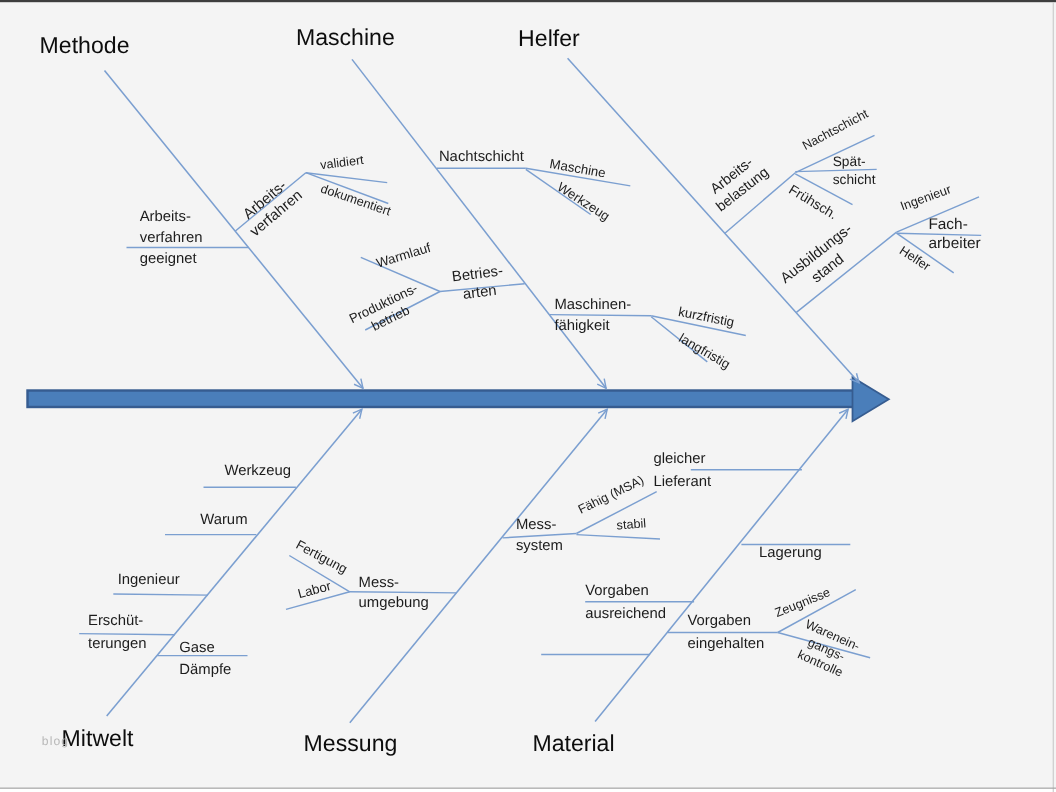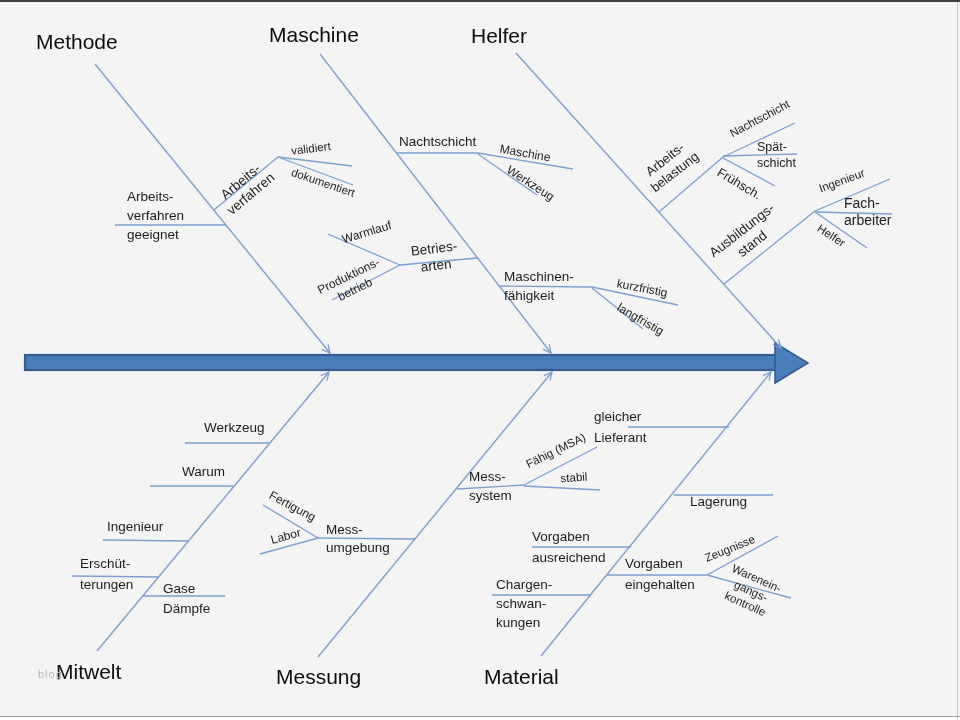--- a/index.html
+++ b/index.html
@@ -153,23 +153,20 @@
   <div class="lbl" style="left:469px;top:465px;line-height:19px">Mess-
 system</div>
   <div class="lbl c" style="left:556px;top:449px;font-size:11.5px;transform:translate(-50%,-50%) rotate(-26deg)">Fähig (MSA)</div>
   <div class="lbl c" style="left:574px;top:476px;font-size:11.5px;transform:translate(-50%,-50%) rotate(-4deg)">stabil</div>
 
   <div class="lbl" style="left:594px;top:404px;line-height:21px">gleicher
 Lieferant</div>
   <div class="lbl" style="left:690px;top:491px">Lagerung</div>
   <div class="lbl" style="left:532px;top:524px;line-height:21px">Vorgaben
 ausreichend</div>
-  <div class="lbl" style="left:496px;top:573px;line-height:19px">Chargen-
-schwan-
-kungen</div>
   <div class="lbl" style="left:625px;top:551px;line-height:21px">Vorgaben
 eingehalten</div>
   <div class="lbl c" style="left:730px;top:547px;font-size:11.5px;transform:translate(-50%,-50%) rotate(-22deg)">Zeugnisse</div>
   <div class="lbl c" style="left:751px;top:589px;font-size:11.5px;line-height:14px;transform:translate(-50%,-50%) rotate(24deg)">Warenein-
 gangs-
 kontrolle</div>
 
   <div class="lbl wm" style="left:38px;top:665px">blog</div>
 
   <div class="bottom-strip"></div>

